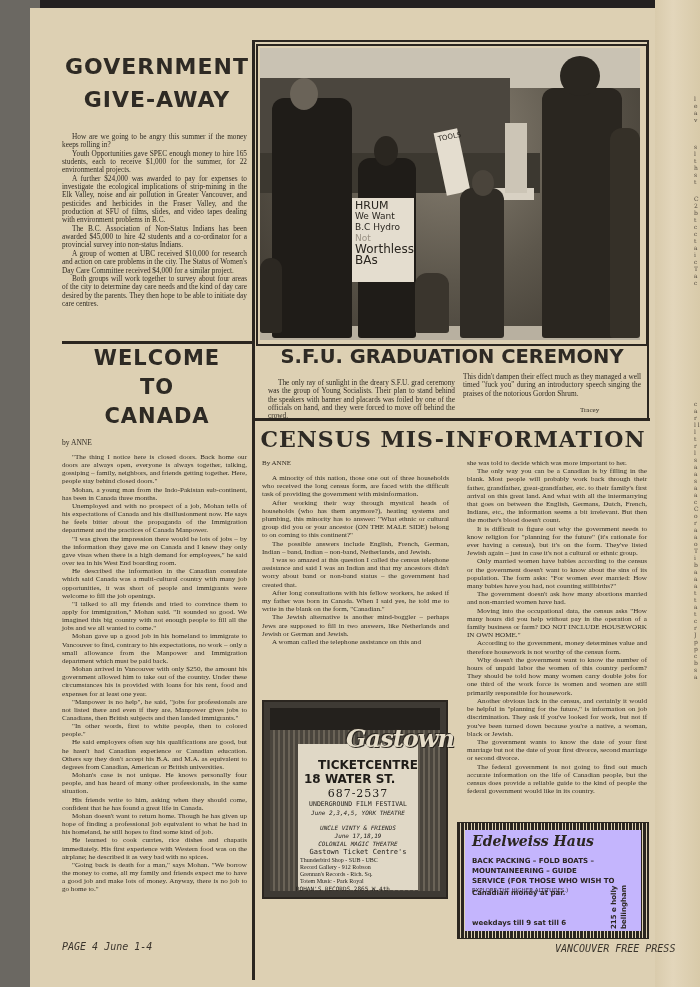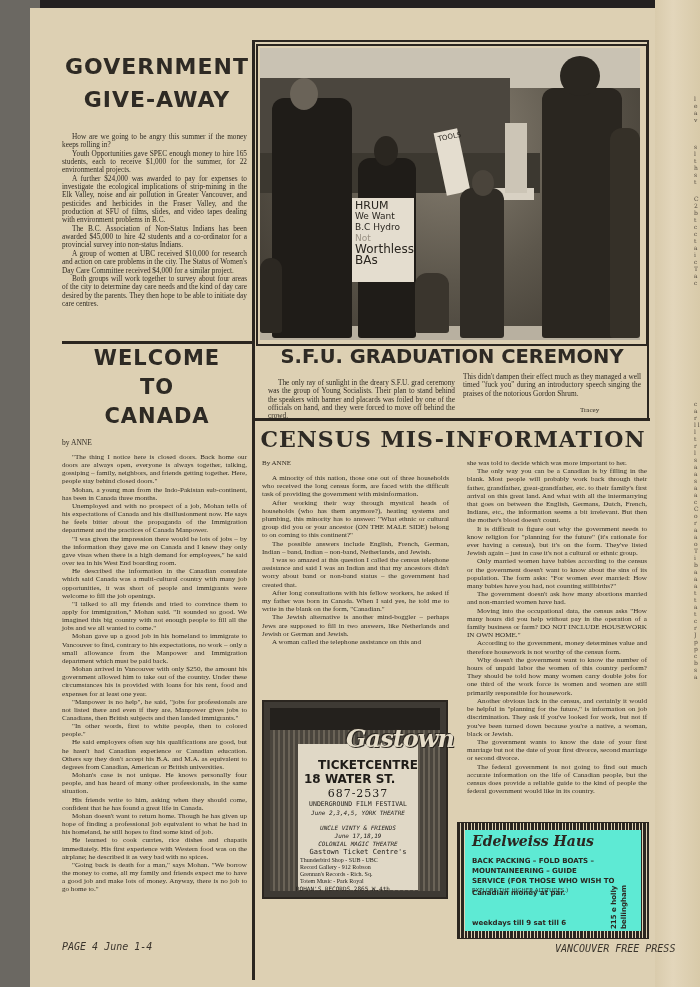--- a/index.html
+++ b/index.html
@@ -24,21 +24,21 @@
   .head{position:absolute;background:#2a2620;border-radius:50%;}
   .sign{position:absolute;background:#e4ddcf;color:#2a2620;font-family:"DejaVu Sans",sans-serif;font-size:9px;line-height:11px;padding:2px 3px;}
   .sign-bar{position:absolute;background:#d8d1c3;}
   .ad-gastown{position:absolute;left:262px;top:700px;width:182px;height:195px;background:#3e3a34;border:2px solid #2b2620;}
   .ad-gastown .curtain{position:absolute;left:6px;top:6px;width:170px;height:183px;background:repeating-linear-gradient(90deg,#4a453d 0 3px,#6a6357 3px 5px);}
   .ad-gastown .flowers{position:absolute;left:6px;top:6px;width:170px;height:22px;background:#24211d;}
   .ad-gastown .panel{position:absolute;left:34px;top:42px;width:120px;height:146px;background:#e0d8c6;}
   .ad-gastown .inner{position:absolute;left:0;top:0;width:178px;height:191px;}
   .g-logo{position:absolute;left:34px;top:22px;width:130px;font-family:"DejaVu Serif",serif;font-style:italic;font-weight:bold;font-size:24px;color:#e5dcc8;text-shadow:1px 1px 0 #2b2620,-1px -1px 0 #2b2620;text-align:center;letter-spacing:-1px;margin-left:37px;}
   .g-line{position:absolute;left:30px;width:128px;text-align:center;color:#1f1c18;white-space:nowrap;}
-  .ad-edel{position:absolute;left:457px;top:822px;width:190px;height:115px;background:#5eead4;border:1px solid #2b2620;}
+  .ad-edel{position:absolute;left:457px;top:822px;width:190px;height:115px;background:#c4b5fd;border:1px solid #2b2620;}
   .ad-edel .frame{position:absolute;left:0;top:0;right:0;bottom:0;border:7px solid transparent;border-image:repeating-linear-gradient(90deg,#2b2620 0 2px,#ddd0b3 2px 3px,#2b2620 3px 6px,#ddd0b3 6px 7px) 7;}
   .edel-title{position:absolute;left:14px;top:10px;font-family:"DejaVu Serif",serif;font-style:italic;font-weight:bold;font-size:14px;color:#2b2620;}
   .edel-line{position:absolute;left:14px;font-family:"DejaVu Sans",sans-serif;font-weight:bold;font-size:7px;color:#2b2620;white-space:nowrap;}
   .edel-vert{position:absolute;left:150px;top:30px;width:30px;height:80px;}
   .edel-vert span{position:absolute;transform:rotate(-90deg);transform-origin:left top;font-family:"DejaVu Sans",sans-serif;font-weight:bold;font-size:7px;white-space:nowrap;color:#2b2620;}
   .footer{position:absolute;font-family:"DejaVu Sans Mono",monospace;font-style:italic;font-size:10px;color:#3a342c;}
   .tape{position:absolute;left:40px;top:0;width:620px;height:10px;background:#232020;}
 </style>
 </head>
 <body>

